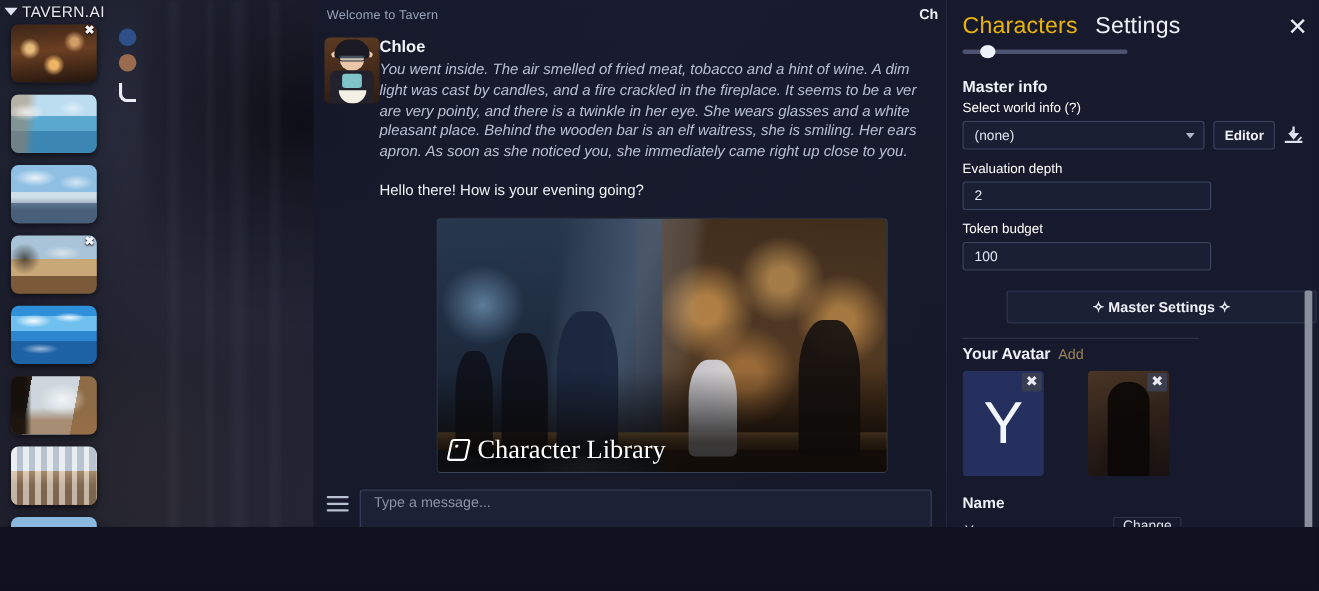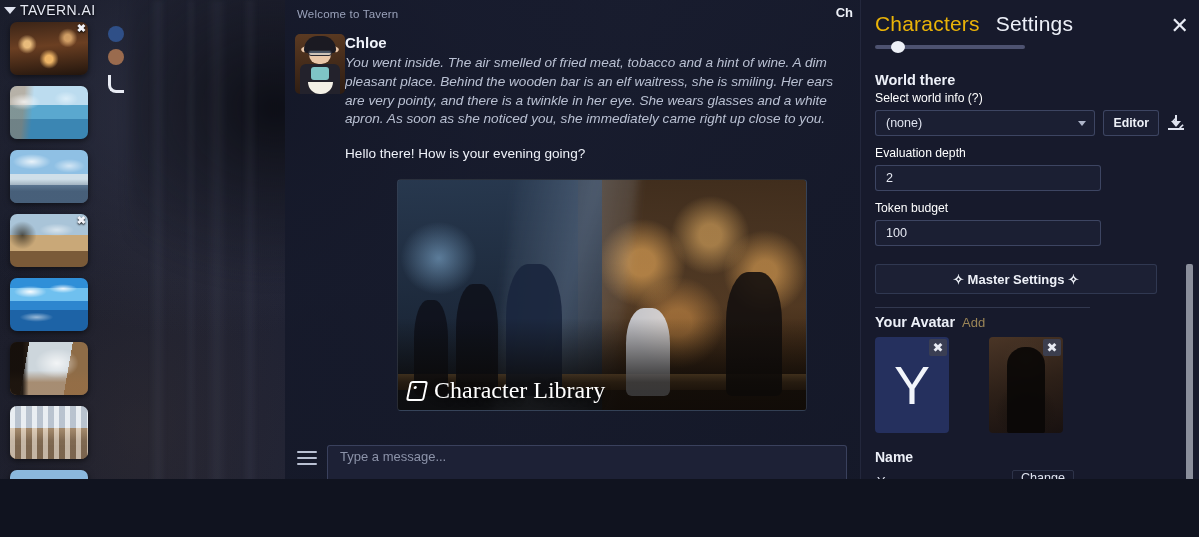--- a/index.html
+++ b/index.html
@@ -396,20 +396,21 @@
 
   .master-btn {
     margin-top: 18px;
     width: 282px; height: 30px;
     background: #1c2034;
     border: 1px solid rgba(125,140,185,0.22);
     border-radius: 3px;
     color: #eef1f8; font-size: 13px; font-weight: 700;
     display: flex; align-items: center; justify-content: center;
     cursor: pointer;
+    margin-left: 40px;
   }
   .divider {
     margin: 13px 0 6px 0; width: 215px; height: 1px;
     background: rgba(150,165,205,0.22);
   }
   .avatar-head { display: flex; align-items: baseline; gap: 7px; }
   .add-link { font-size: 13px; color: #9b8557; cursor: pointer; }
 
   .avatar-row { display: flex; gap: 40px; margin-top: 7px; }
   .av-tile {
@@ -546,22 +547,23 @@
         <span class="av-hair"></span>
         <span class="av-glass"></span>
         <span class="av-body"></span>
         <span class="av-collar"></span>
         <span class="av-bowl"></span>
       </div>
       <div class="msg-body">
         <div class="msg-name">Chloe</div>
         <div class="msg-narration">
           <span class="ln">You went inside. The air smelled of fried meat, tobacco and a hint of wine. A dim</span>
+          <span class="ln">light was cast by candles, and a fire crackled in the fireplace. It seems to be a ver</span>
+          <span class="ln">are very pointy, and there is a twinkle in her eye. She wears glasses and a white</span>
           <span class="ln">pleasant place. Behind the wooden bar is an elf waitress, she is smiling. Her ears</span>
-          <span class="ln">are very pointy, and there is a twinkle in her eye. She wears glasses and a white</span>
           <span class="ln">apron. As soon as she noticed you, she immediately came right up close to you.</span>
         </div>
         <div class="msg-dialogue">Hello there! How is your evening going?</div>
       </div>
     </div>
 
     <div class="hero-card">
       <div class="hero-warm"></div>
       <div class="hero-cool"></div>
       <div class="hero-beam"></div>
@@ -596,21 +598,21 @@
       <span class="close-x">✕</span>
     </div>
 
     <div class="slider-wrap">
       <div class="slider-track"></div>
       <div class="slider-knob"></div>
     </div>
 
     <div class="sp-scroll">
 
-      <div class="sec-title">World there</div>
+      <div class="sec-title">Master info</div>
       <div class="field-label">Select world info (?)</div>
 
       <div class="row">
         <div class="select-box">
           <span>(none)</span>
           <span class="chev"></span>
         </div>
         <div class="sm-btn">Editor</div>
         <div class="dl-icon">
           <span class="dl-arrow"></span>

